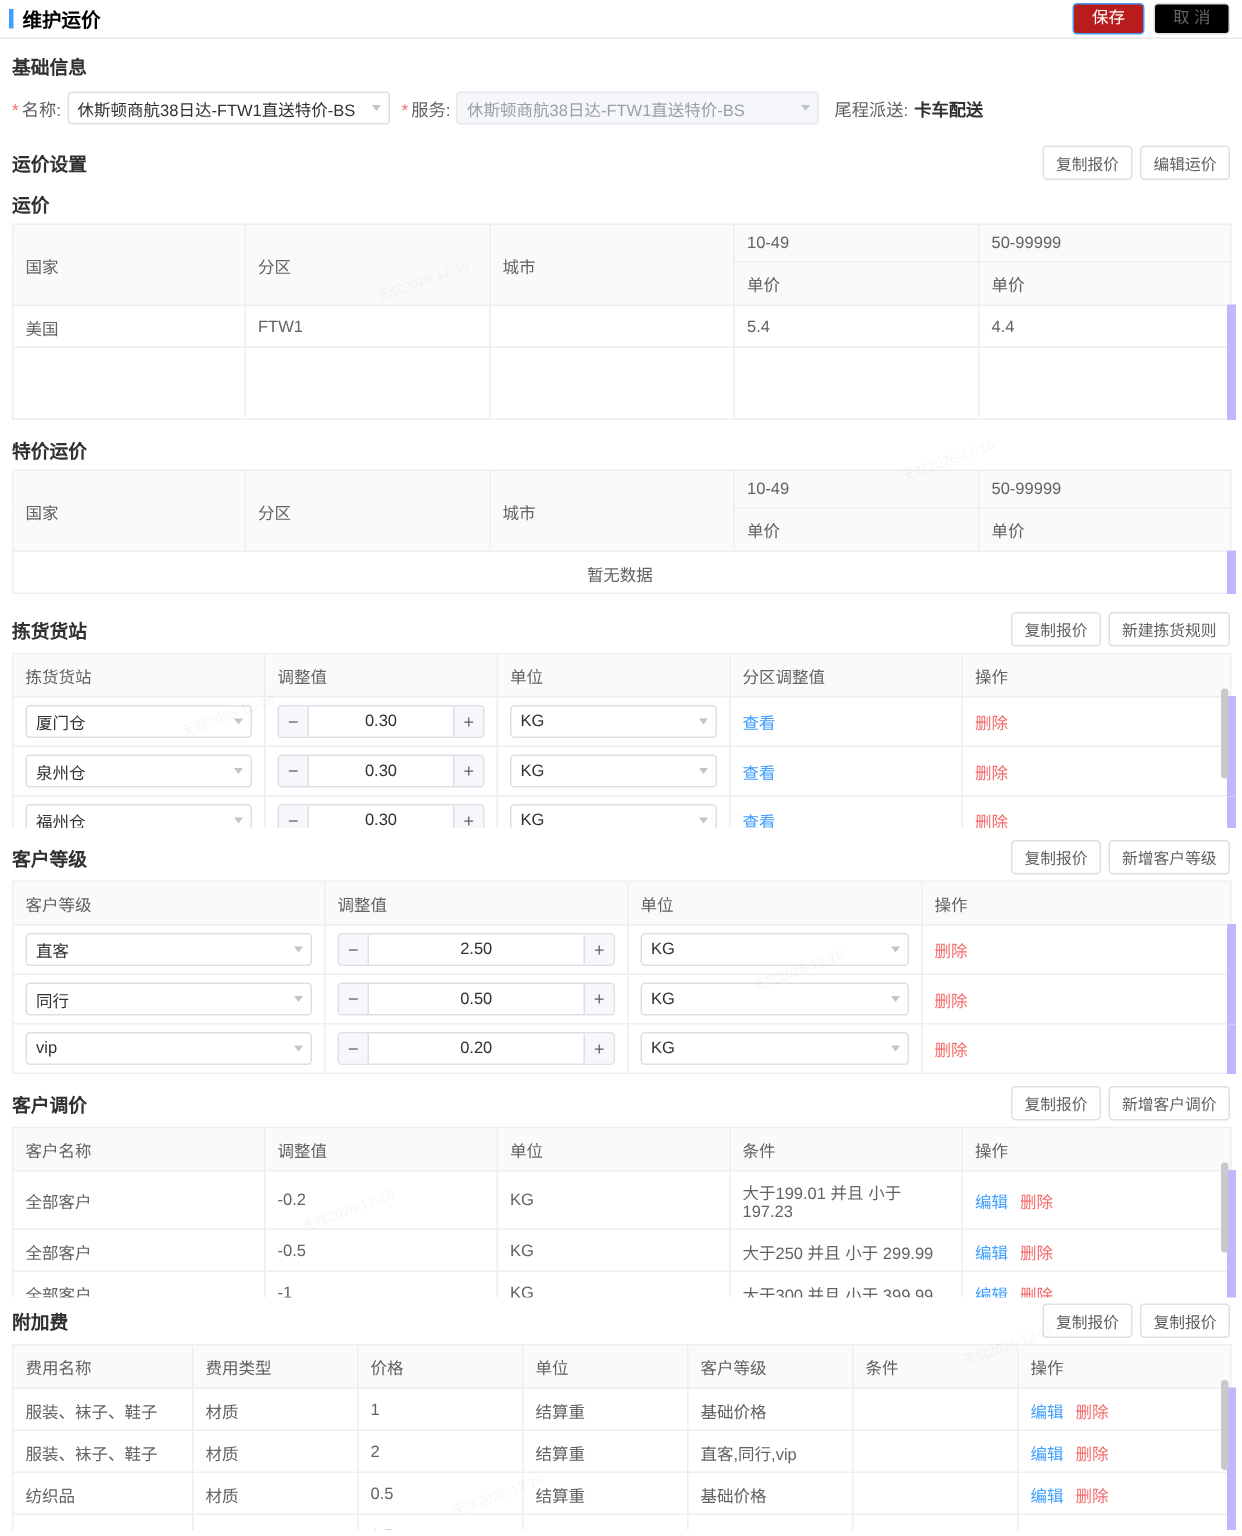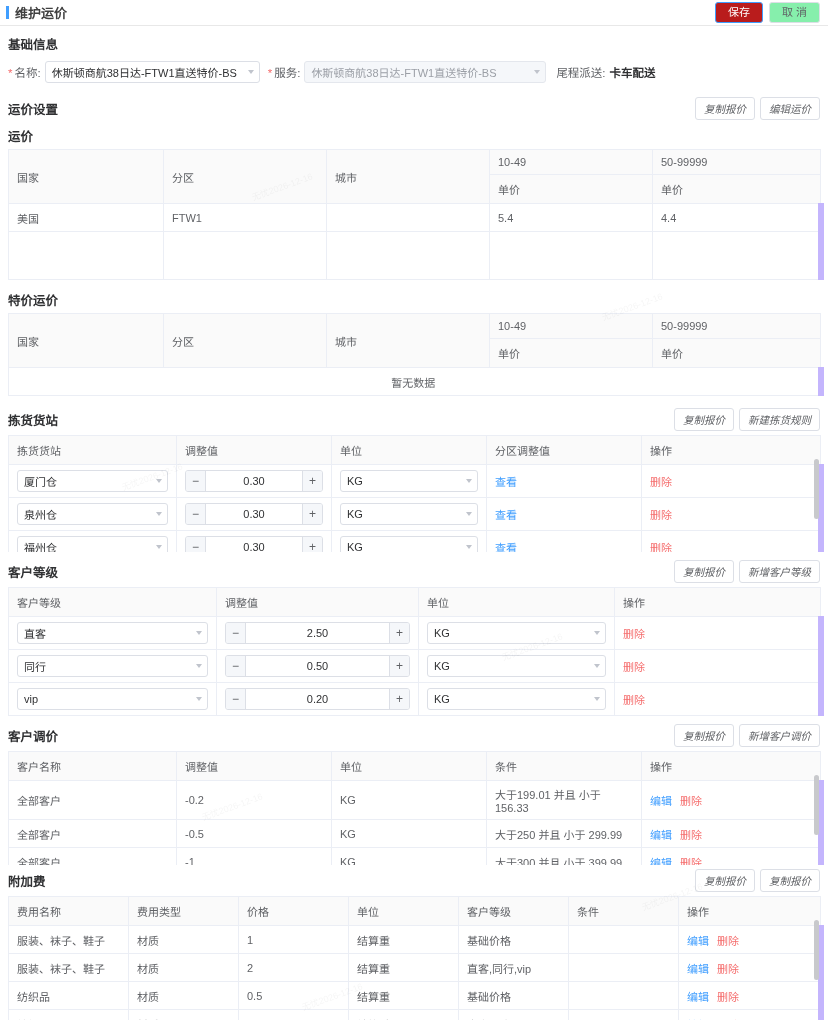--- a/index.html
+++ b/index.html
@@ -18,28 +18,28 @@
   .topbar {
     height: 26px;
     display: flex; align-items: center;
     border-bottom: 1px solid #e8e8e8;
     padding: 0 6px;
     background: #fff;
   }
   .topbar-accent {
     width: 3px; height: 13px; background: #409EFF; margin-right: 6px;
   }
-  .topbar-title { font-size: 13px; font-weight: bold; color: #404040; }
+  .topbar-title { font-size: 13px; font-weight: bold; color: #000000; }
   .topbar-actions { margin-left: auto; display: flex; gap: 6px; padding-right: 2px; }
   .btn {
     font-size: 11px;
     border-radius: 3px;
     padding: 3px 12px;
     border: 1px solid #dcdfe6;
-    background: #86efac;
+    background: #000000;
     color: #606266;
     cursor: pointer;
     line-height: 1.2;
   }
   .btn-primary { background: #b91c1c; border-color: #409EFF; color:#fff; }
 
   
   .section-title {
     font-size: 12.5px; font-weight: bold; color: #303133;
     padding: 8px 8px 6px 8px;
@@ -49,21 +49,20 @@
     padding: 6px 8px 4px 8px;
   }
   .section-head .section-head-title {
     font-size: 12.5px; font-weight: bold; color:#303133;
   }
   .section-head .head-btns { margin-left: auto; display: flex; gap: 5px; }
   .btn-sm {
     font-size: 10.5px; padding: 3px 8px; border: 1px solid #dcdfe6;
     background:#fff; color:#606266; border-radius:3px; cursor:pointer;
     white-space: nowrap;
-    font-style: italic;
   }
 
   
   .form-row {
     display: flex; align-items: center; gap: 4px;
     padding: 2px 8px 8px 8px;
   }
   .label { font-size: 11.5px; color: #606266; white-space: nowrap; }
   .req { color: #F56C6C; margin-right: 2px; }
   .input-box {
@@ -471,21 +470,21 @@
           <th>单位</th>
           <th>条件</th>
           <th>操作</th>
         </tr>
       </thead>
       <tbody>
         <tr>
           <td>全部客户</td>
           <td>-0.2</td>
           <td>KG</td>
-          <td>大于199.01 并且 小于 156.33</td>
+          <td>大于199.01 并且 小于 197.23</td>
           <td>
             <div class="ops">
               <span class="link">编辑</span>
               <span class="link-danger">删除</span>
             </div>
           </td>
         </tr>
         <tr>
           <td>全部客户</td>
           <td>-0.5</td>

